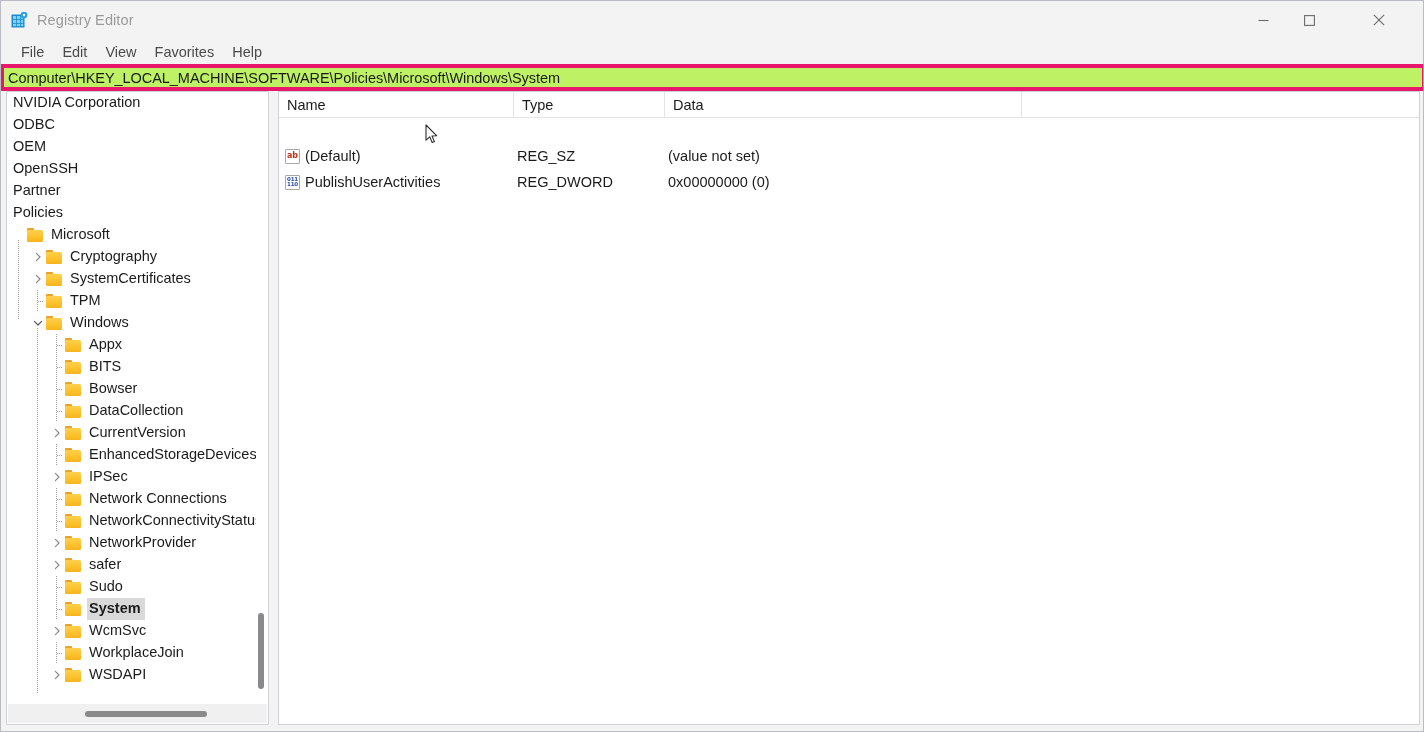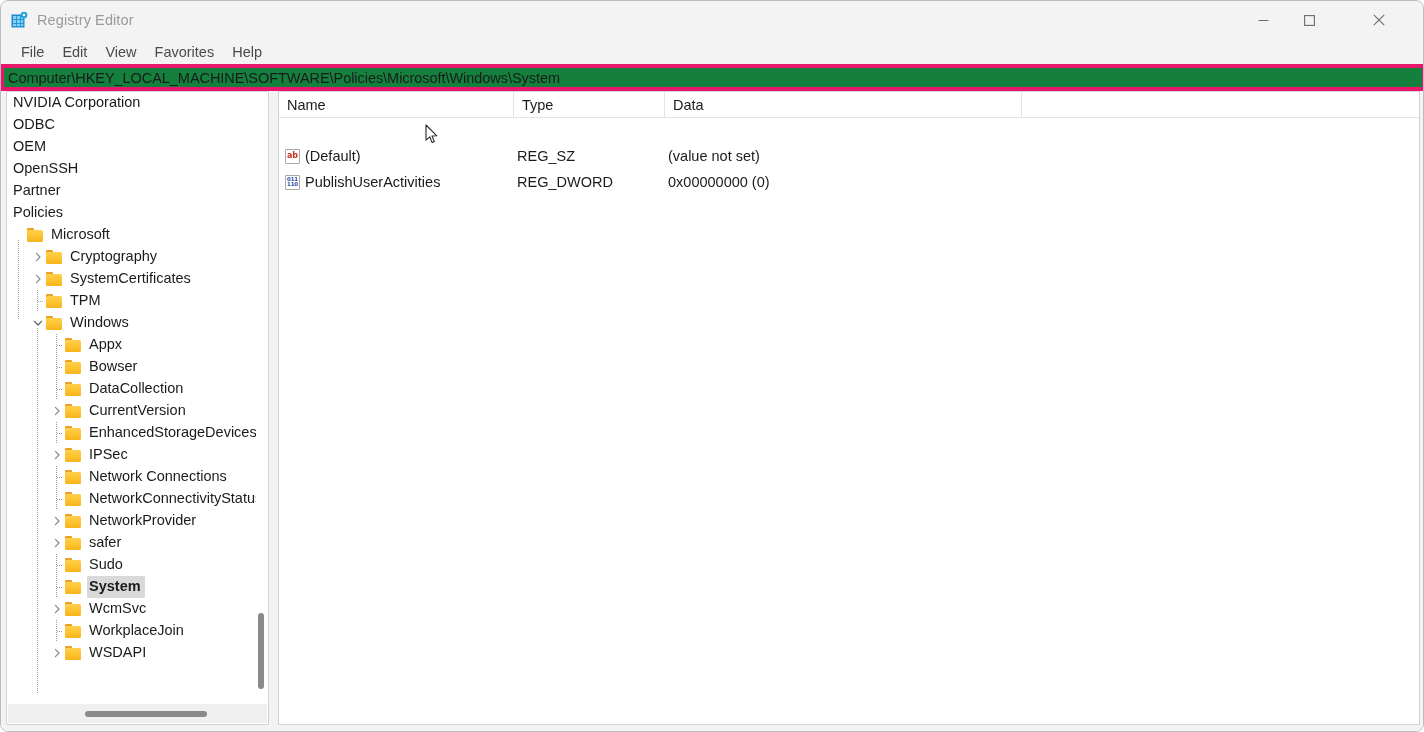--- a/index.html
+++ b/index.html
@@ -11,21 +11,21 @@
     font-family: "Liberation Sans", sans-serif;
     -webkit-font-smoothing: antialiased;
   }
 
   #app {
     position: relative;
     width: 1424px;
     height: 732px;
     background: #f3f3f3;
     border: 1px solid #b9bcc0;
-    border-radius: 8px;
+    border-radius: 0;
     overflow: hidden;
   }
 
   
   #titlebar {
     position: absolute; left: 0; top: 0;
     width: 1424px; height: 38px;
     background: #f3f3f3;
     display: flex; align-items: center;
   }
@@ -65,21 +65,21 @@
   }
 
   
   #addressbar-wrap {
     position: absolute; left: 0; top: 63px;
     width: 1424px; height: 27px;
     border-top: 4px solid #e8176c;
     border-bottom: 4px solid #e8176c;
     border-left: 3px solid #e8176c;
     border-right: 3px solid #e8176c;
-    background: #15803d;
+    background: #bef264;
     display: flex; align-items: center;
   }
   #address-text {
     font-size: 14.5px;
     color: #1a1a1a;
     padding-left: 4px;
     white-space: nowrap;
     letter-spacing: -0.05px;
   }
 
@@ -423,20 +423,29 @@
             </span>
             <span class="lbl">Appx</span>
           </div>
           <div class="trow">
             <span class="indent" style="width: 42px;"></span>
             <span class="dotline tee"></span>
             <span class="folder">
               <span class="tab"></span>
               <span class="body"></span>
             </span>
+            <span class="lbl">BITS</span>
+          </div>
+          <div class="trow">
+            <span class="indent" style="width: 42px;"></span>
+            <span class="dotline tee"></span>
+            <span class="folder">
+              <span class="tab"></span>
+              <span class="body"></span>
+            </span>
             <span class="lbl">Bowser</span>
           </div>
           <div class="trow">
             <span class="indent" style="width: 42px;"></span>
             <span class="dotline tee"></span>
             <span class="folder">
               <span class="tab"></span>
               <span class="body"></span>
             </span>
             <span class="lbl">DataCollection</span>

